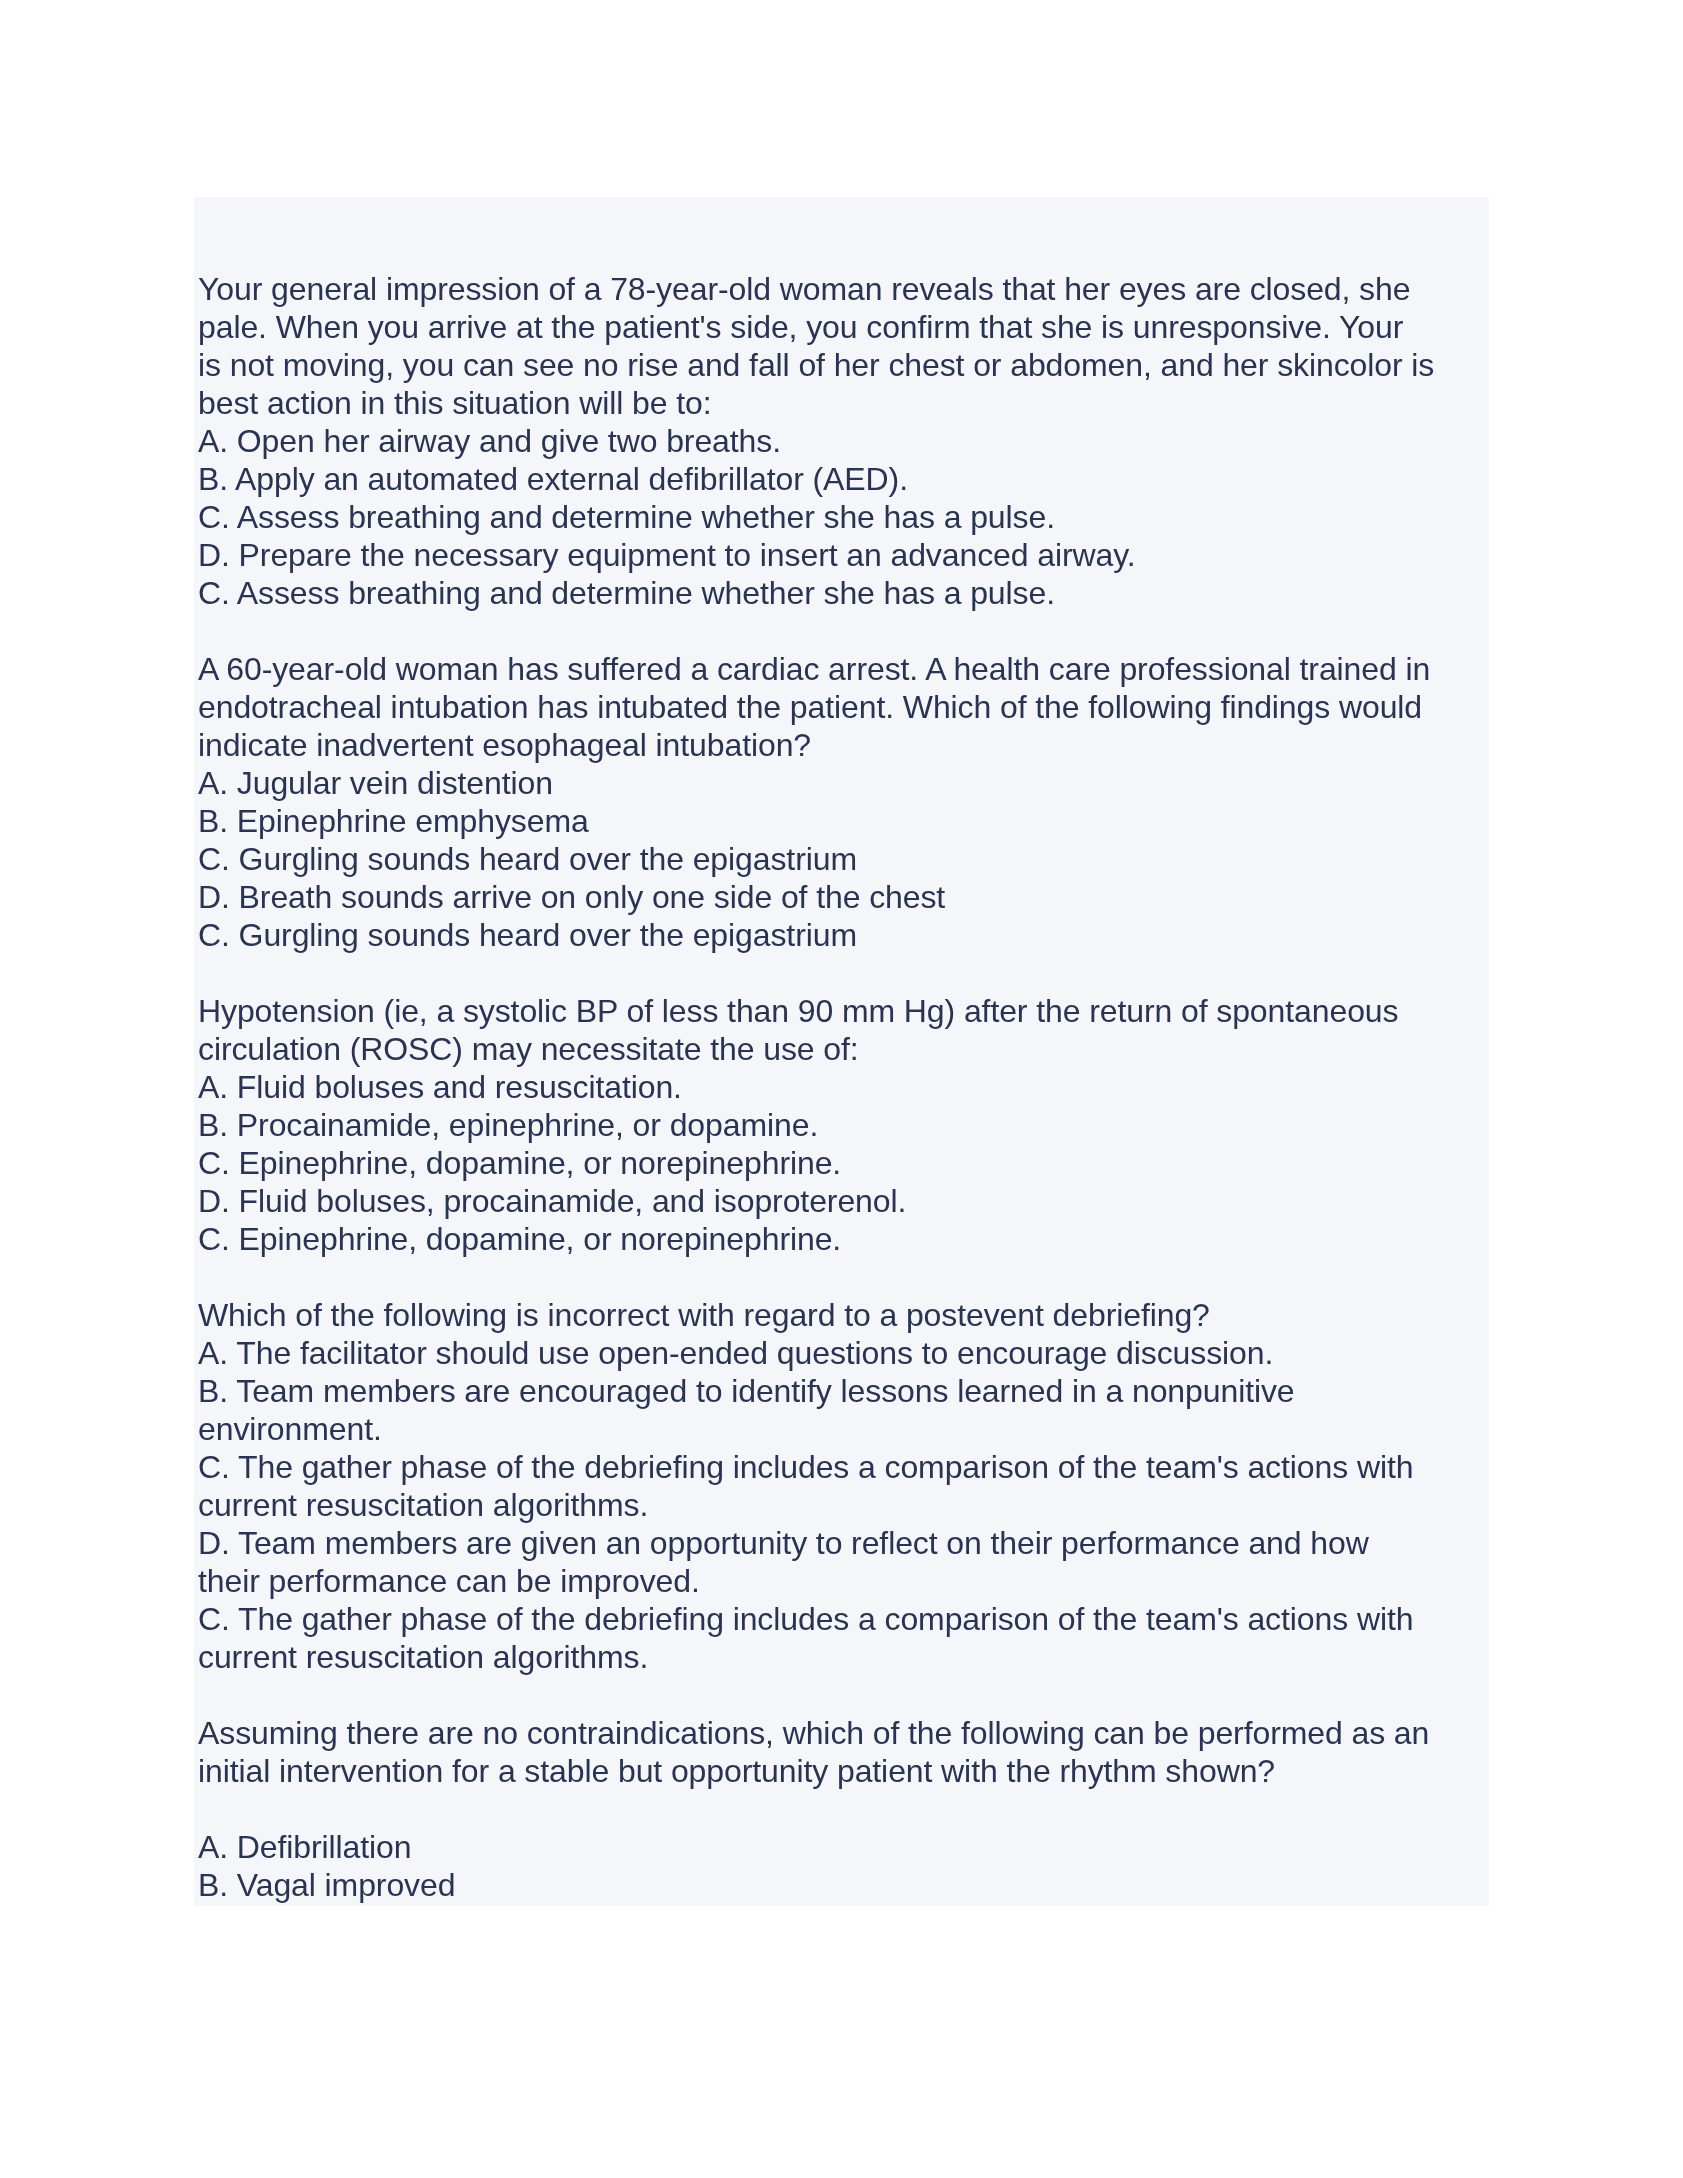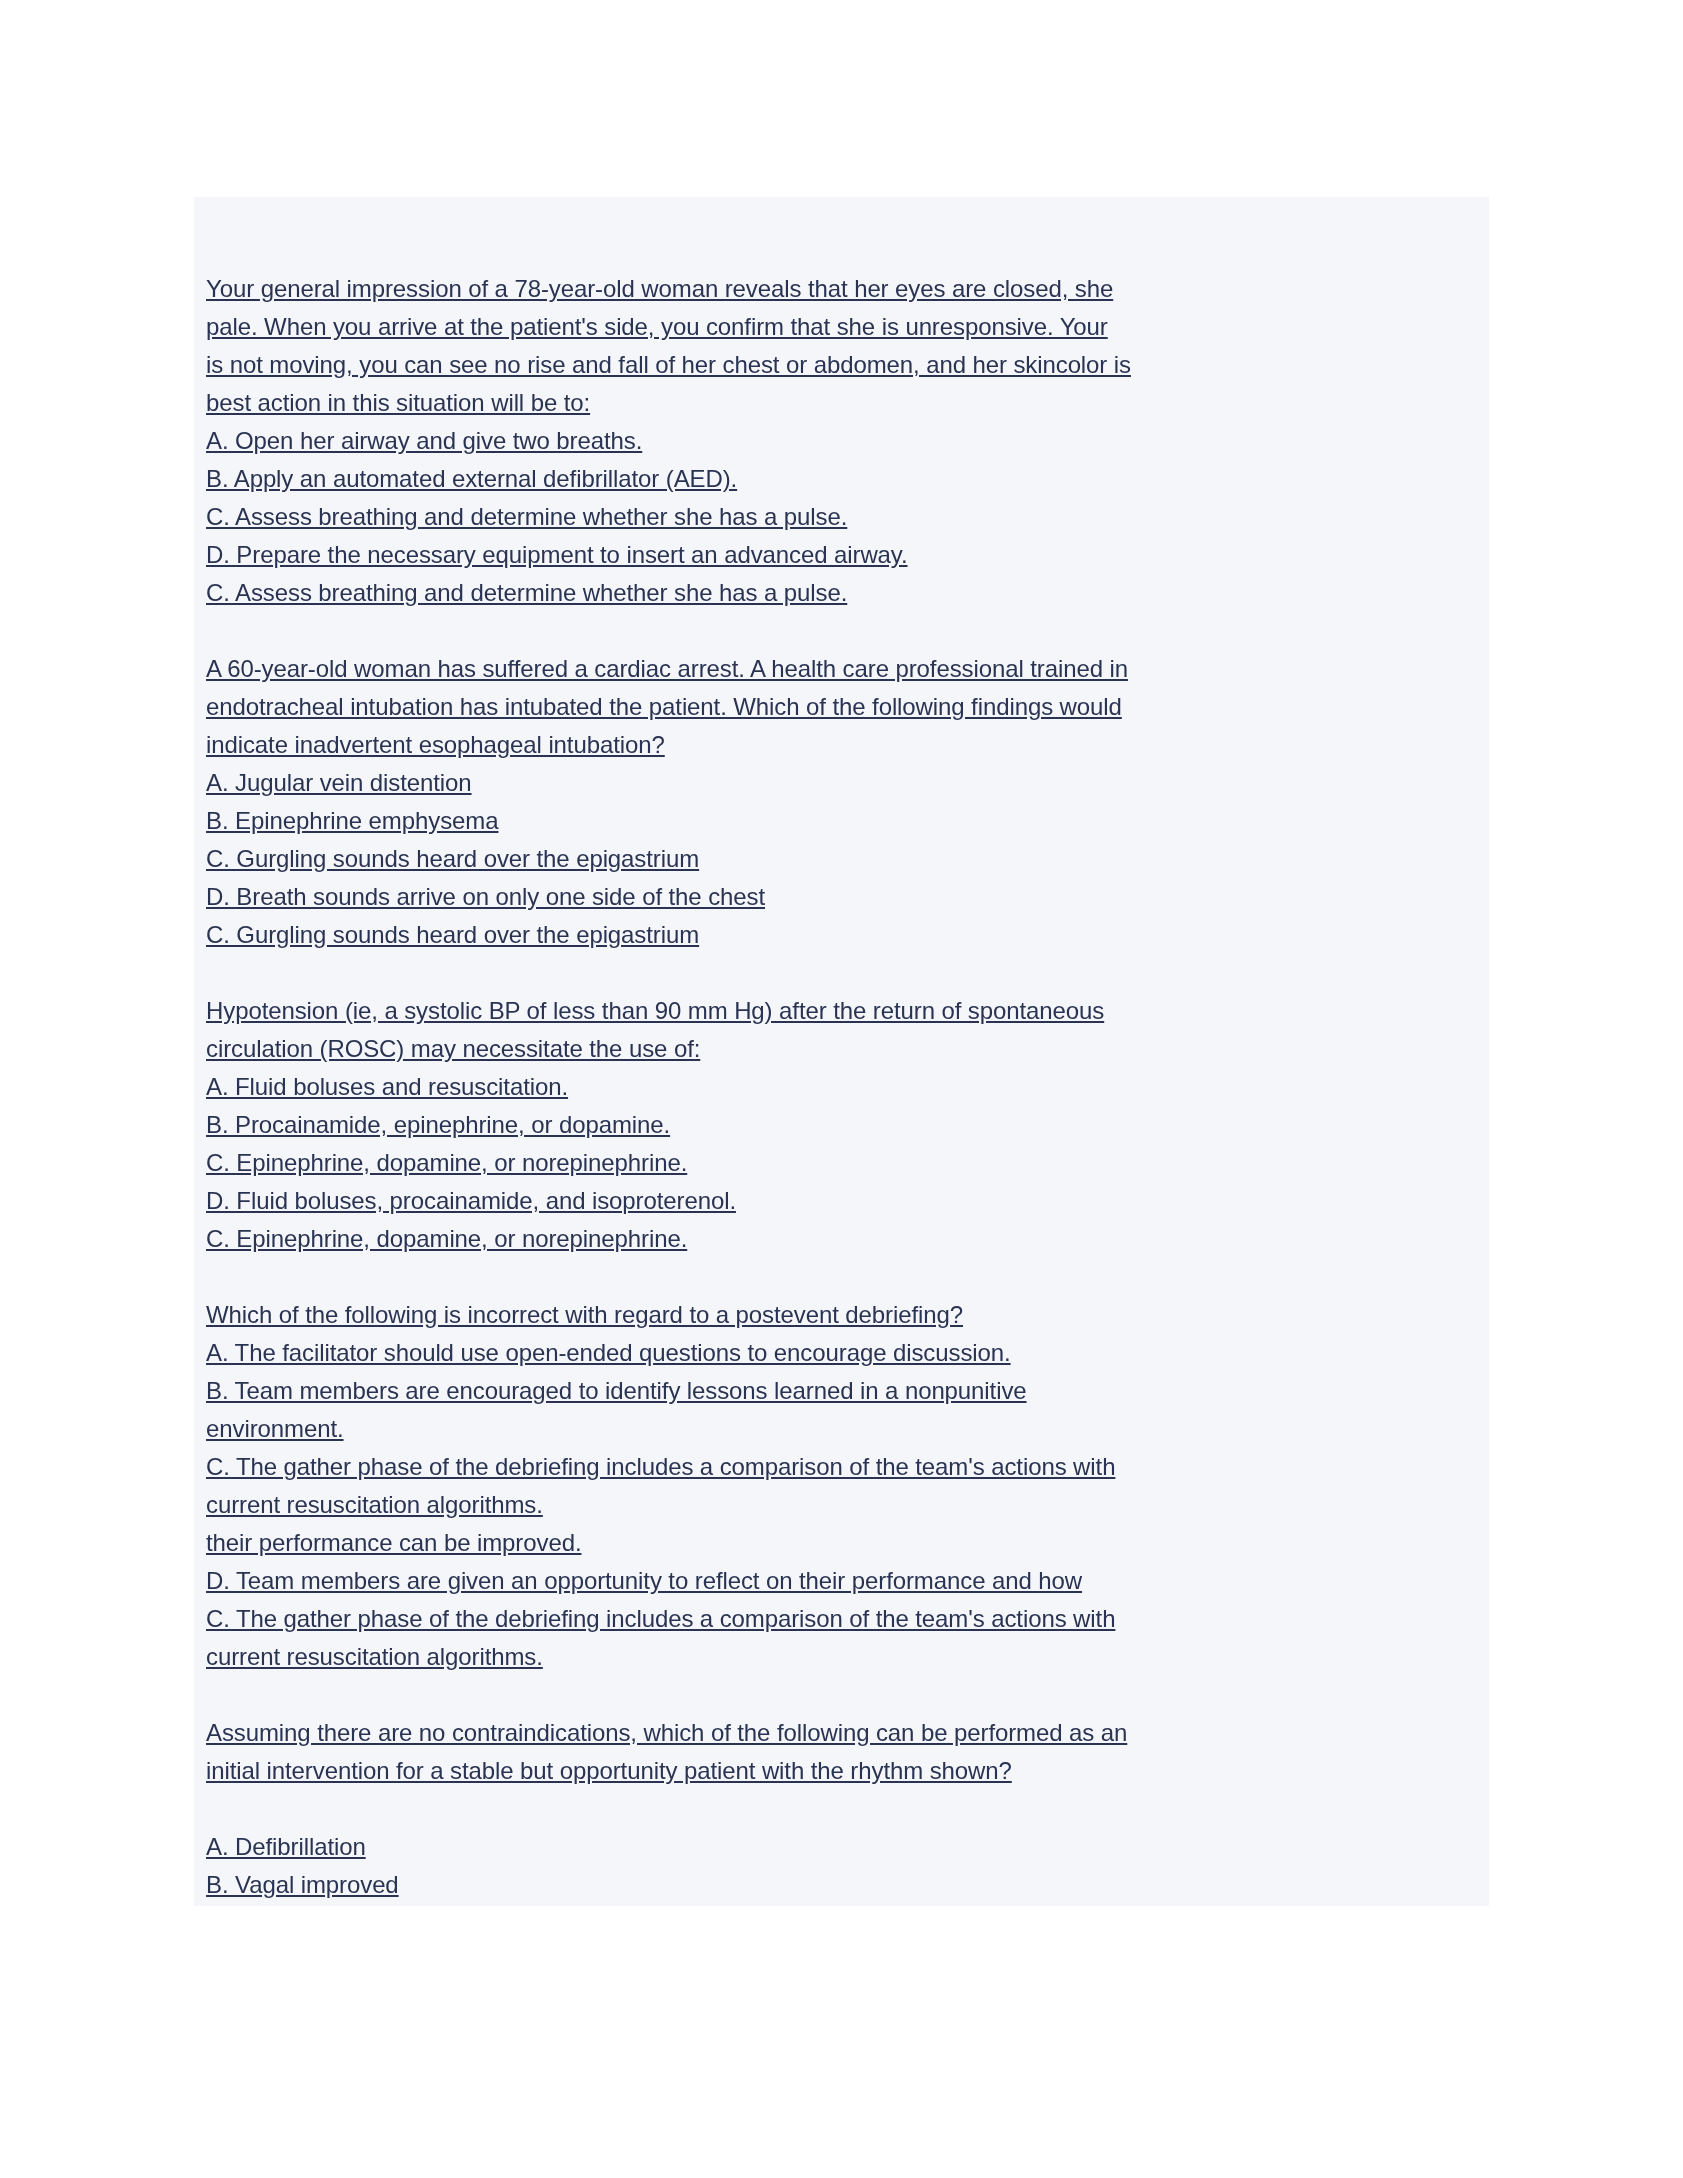--- a/index.html
+++ b/index.html
@@ -5,28 +5,27 @@
   html, body { margin: 0; padding: 0; background: #ffffff; }
   body { width: 1683px; height: 2178px; position: relative; overflow: hidden; }
   .page {
     position: absolute;
     left: 194px; top: 197px;
     width: 1295px; height: 1709px;
     background: #f5f6fa;
   }
   .content {
     position: absolute;
-    left: 12px; top: 73px;
+    left: 4px; top: 73px;
     width: 1297px;
     font-family: "Liberation Sans", sans-serif;
-    font-size: 24px;
+    font-size: 32px;
     line-height: 38px;
     color: #2a3452;
     letter-spacing: -0.1px;
-    text-decoration: underline;
   }
   .line { white-space: pre; display: block; height: 38px; }
   .gap { display: block; height: 38px; }
   .q { display: block; }
 </style>
 </head>
 <body>
 
 <div class="page">
   <div class="content">
@@ -67,22 +66,22 @@
     </div>
     <span class="gap"></span>
 
     <div class="q">
       <span class="line">Which of the following is incorrect with regard to a postevent debriefing?</span>
       <span class="line">A. The facilitator should use open-ended questions to encourage discussion.</span>
       <span class="line">B. Team members are encouraged to identify lessons learned in a nonpunitive</span>
       <span class="line">environment.</span>
       <span class="line">C. The gather phase of the debriefing includes a comparison of the team's actions with</span>
       <span class="line">current resuscitation algorithms.</span>
+      <span class="line">D. Team members are given an opportunity to reflect on their performance and how</span>
       <span class="line">their performance can be improved.</span>
-      <span class="line">D. Team members are given an opportunity to reflect on their performance and how</span>
       <span class="line">C. The gather phase of the debriefing includes a comparison of the team's actions with</span>
       <span class="line">current resuscitation algorithms.</span>
     </div>
     <span class="gap"></span>
 
     <div class="q">
       <span class="line">Assuming there are no contraindications, which of the following can be performed as an</span>
       <span class="line">initial intervention for a stable but opportunity patient with the rhythm shown?</span>
       <span class="gap"></span>
       <span class="line">A. Defibrillation</span>

